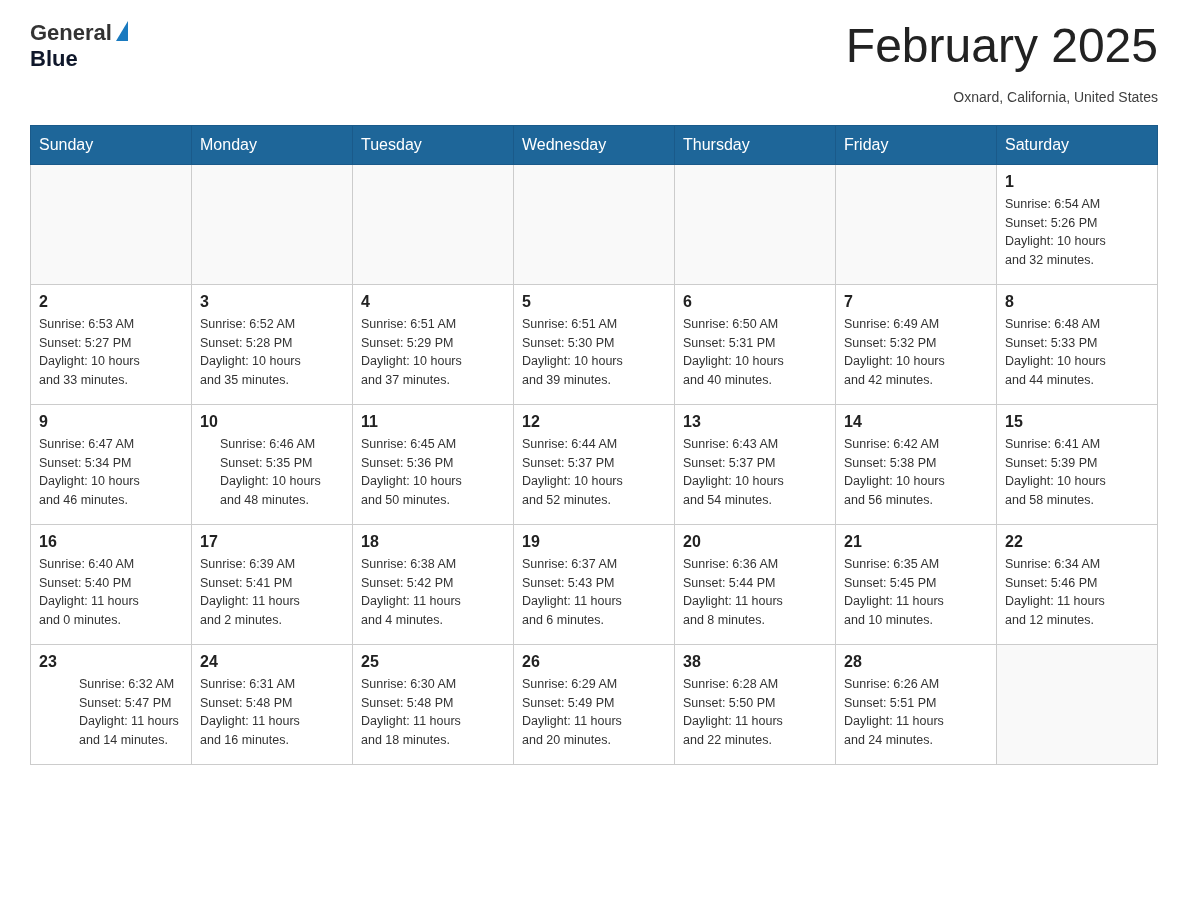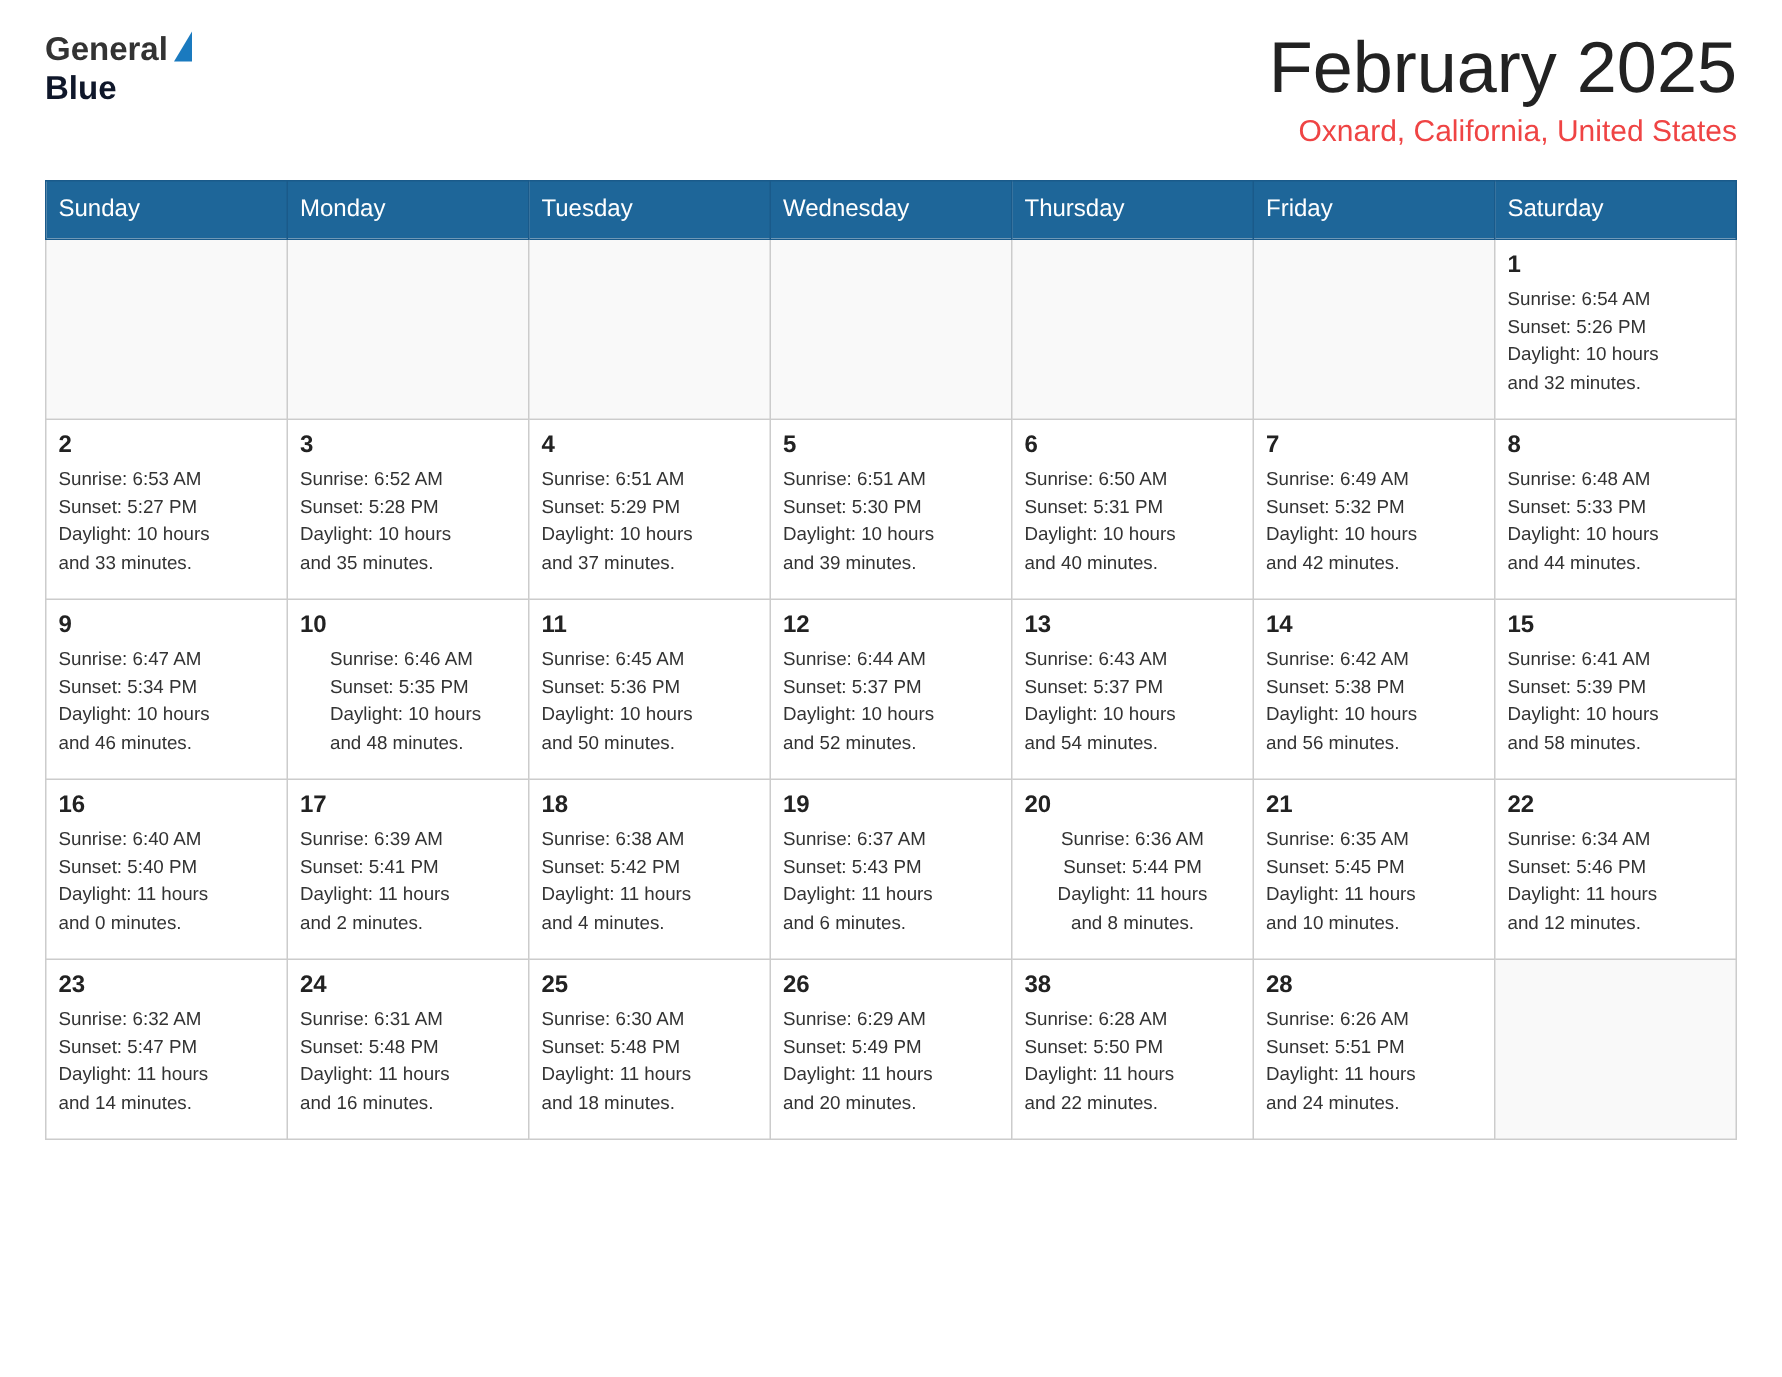--- a/index.html
+++ b/index.html
@@ -47,23 +47,23 @@
     .title-area {
       text-align: right;
     }
     .title-area h1 {
       font-size: 48px;
       font-weight: normal;
       color: #222;
       line-height: 1.1;
     }
     .title-area .subtitle {
-      font-size: 20px;
-      color: #ef4444;
-      margin-top: 4px;
+      font-size: 14px;
+      color: #404040;
+      margin-top: 16px;
     }
     .calendar {
       width: 100%;
       border-collapse: collapse;
       border: 1px solid #a3a3a3;
     }
     .calendar th {
       background-color: #1e6699;
       color: #fff;
       font-size: 16px;
@@ -272,21 +272,21 @@
         </td>
         <td>
           <span class="day-number">19</span>
           <div class="day-info" style="white-space: pre-line;">Sunrise: 6:37 AM
 Sunset: 5:43 PM
 Daylight: 11 hours
 and 6 minutes.</div>
         </td>
         <td>
           <span class="day-number">20</span>
-          <div class="day-info" style="white-space: pre-line; text-align: center;">Sunrise: 6:36 AM
+          <div class="day-info" style="white-space: pre-line;">Sunrise: 6:36 AM
 Sunset: 5:44 PM
 Daylight: 11 hours
 and 8 minutes.</div>
         </td>
         <td>
           <span class="day-number">21</span>
           <div class="day-info" style="white-space: pre-line;">Sunrise: 6:35 AM
 Sunset: 5:45 PM
 Daylight: 11 hours
 and 10 minutes.</div>
@@ -295,21 +295,21 @@
           <span class="day-number">22</span>
           <div class="day-info" style="white-space: pre-line;">Sunrise: 6:34 AM
 Sunset: 5:46 PM
 Daylight: 11 hours
 and 12 minutes.</div>
         </td>
       </tr>
       <tr>
         <td>
           <span class="day-number">23</span>
-          <div class="day-info" style="white-space: pre-line;">Sunrise: 6:32 AM
+          <div class="day-info" style="white-space: pre-line; margin-left: 40px;">Sunrise: 6:32 AM
 Sunset: 5:47 PM
 Daylight: 11 hours
 and 14 minutes.</div>
         </td>
         <td>
           <span class="day-number">24</span>
           <div class="day-info" style="white-space: pre-line;">Sunrise: 6:31 AM
 Sunset: 5:48 PM
 Daylight: 11 hours
 and 16 minutes.</div>

